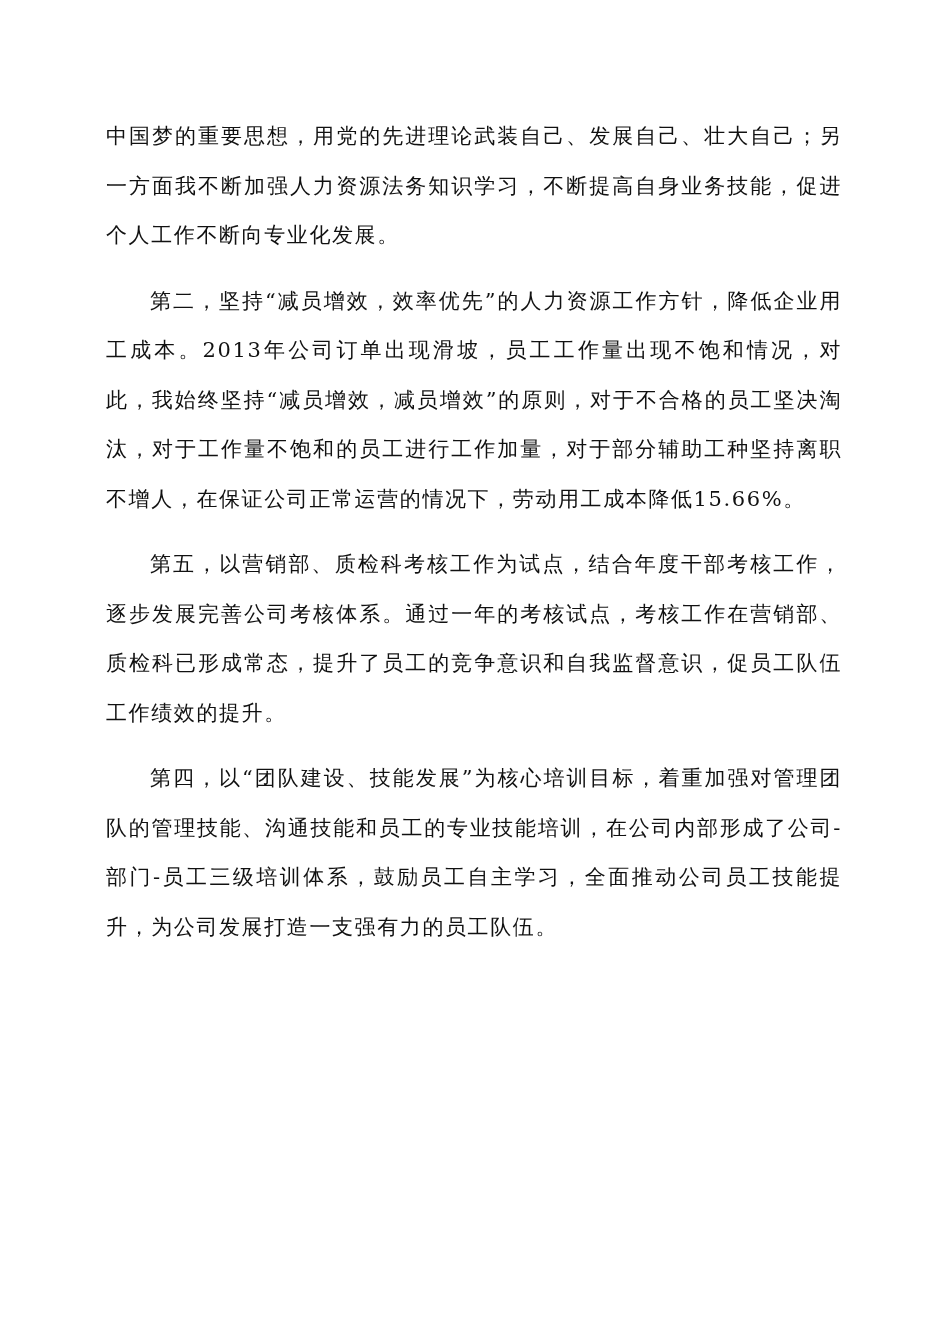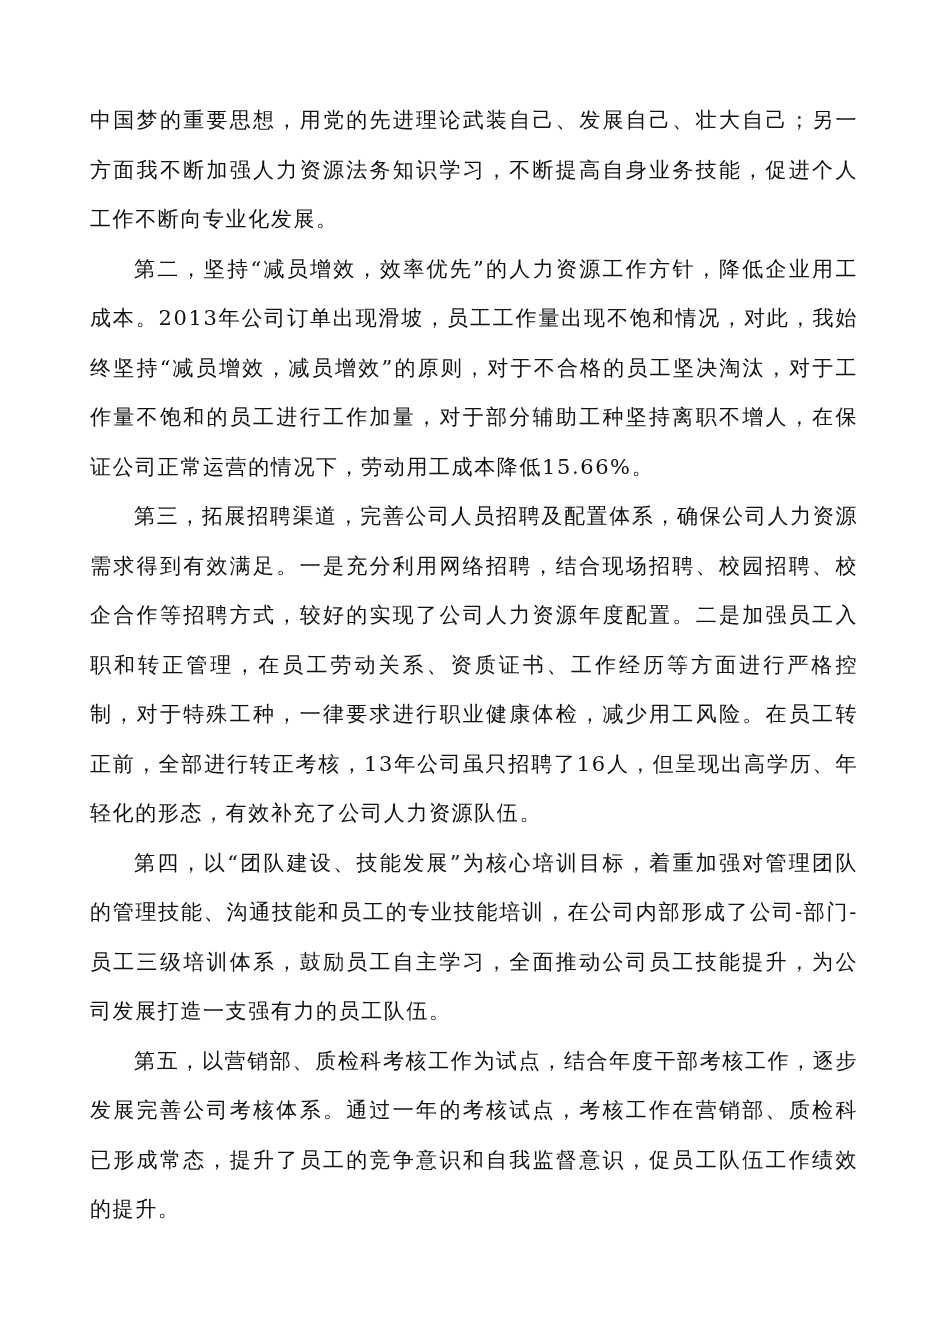--- a/index.html
+++ b/index.html
@@ -8,25 +8,24 @@
     position: absolute;
     left: 90px;
     top: 96px;
     width: 768px;
     font-family: "DejaVu Serif", "Liberation Serif", serif;
     font-size: 21px;
     color: #111111;
     line-height: 49.5px;
     letter-spacing: 1.6px;
   }
-  .para { margin: 0; padding: 0; text-align: justify; text-align-last: left; }
+  .para { margin: 16px; padding: 0; text-align: justify; text-align-last: left; }
   .para.indent { text-indent: 44px; }
 </style>
 </head>
 <body>
 
 <div class="page">
   <p class="para">中国梦的重要思想，用党的先进理论武装自己、发展自己、壮大自己；另一方面我不断加强人力资源法务知识学习，不断提高自身业务技能，促进个人工作不断向专业化发展。</p>
   <p class="para indent">第二，坚持“减员增效，效率优先”的人力资源工作方针，降低企业用工成本。2013年公司订单出现滑坡，员工工作量出现不饱和情况，对此，我始终坚持“减员增效，减员增效”的原则，对于不合格的员工坚决淘汰，对于工作量不饱和的员工进行工作加量，对于部分辅助工种坚持离职不增人，在保证公司正常运营的情况下，劳动用工成本降低15.66%。</p>
-  <p class="para indent">第三，拓展招聘渠道，完善公司人员招聘及配置体系，确保公司人力资源需求得到有效满足。一是充分利用网络招聘，结合现场招聘、校园招聘、校企合作等招聘方式，较好的实现了公司人力资源年度配置。二是加强员工入职和转正管理，在员工劳动关系、资质证书、工作经历等方面进行严格控制，对于特殊工种，一律要求进行职业健康体检，减少用工风险。在员工转正前，全部进行转正考核，13年公司虽只招聘了16人，但呈现出高学历、年轻化的形态，有效补充了公司人力资源队伍。</p>
+  <p class="para indent">第五，以营销部、质检科考核工作为试点，结合年度干部考核工作，逐步发展完善公司考核体系。通过一年的考核试点，考核工作在营销部、质检科已形成常态，提升了员工的竞争意识和自我监督意识，促员工队伍工作绩效的提升。</p>
   <p class="para indent">第四，以“团队建设、技能发展”为核心培训目标，着重加强对管理团队的管理技能、沟通技能和员工的专业技能培训，在公司内部形成了公司-部门-员工三级培训体系，鼓励员工自主学习，全面推动公司员工技能提升，为公司发展打造一支强有力的员工队伍。</p>
-  <p class="para indent">第五，以营销部、质检科考核工作为试点，结合年度干部考核工作，逐步发展完善公司考核体系。通过一年的考核试点，考核工作在营销部、质检科已形成常态，提升了员工的竞争意识和自我监督意识，促员工队伍工作绩效的提升。</p>
 </div>
 
 </body></html>

